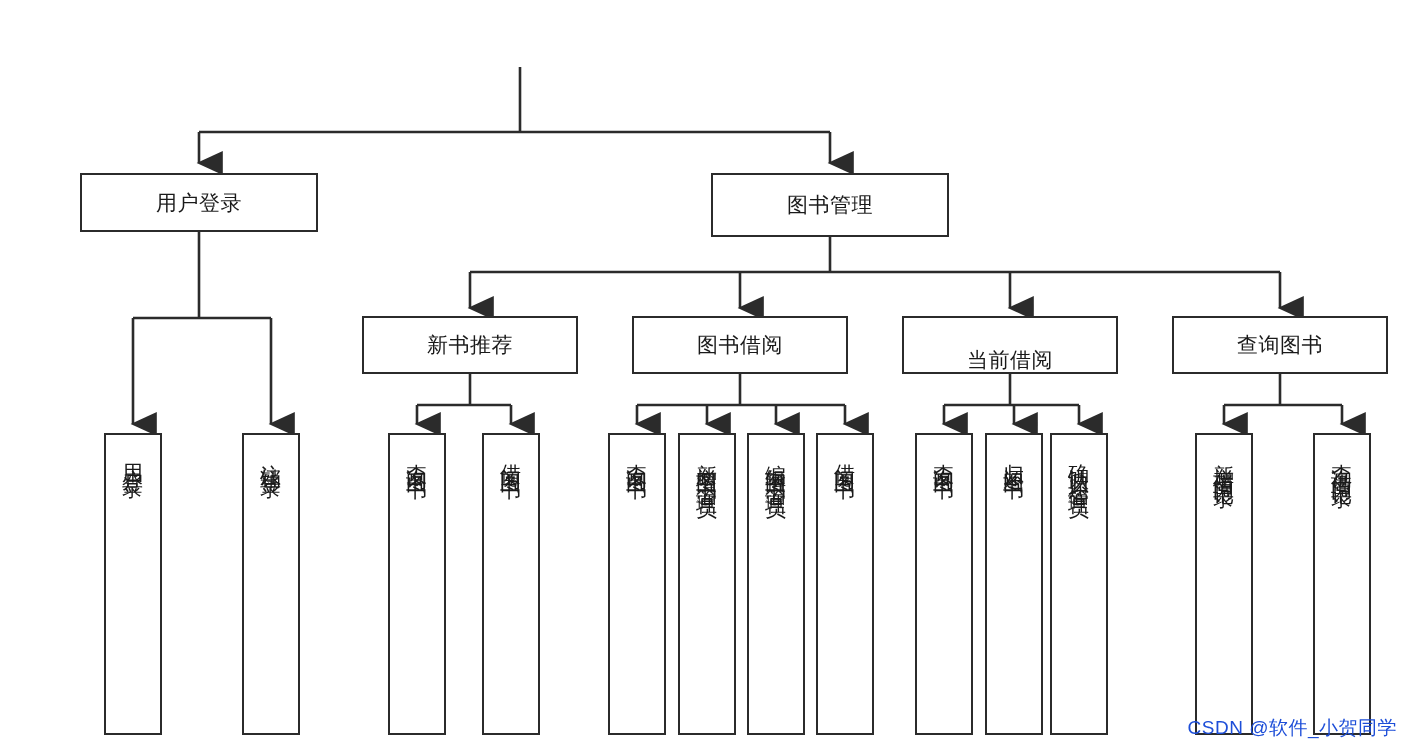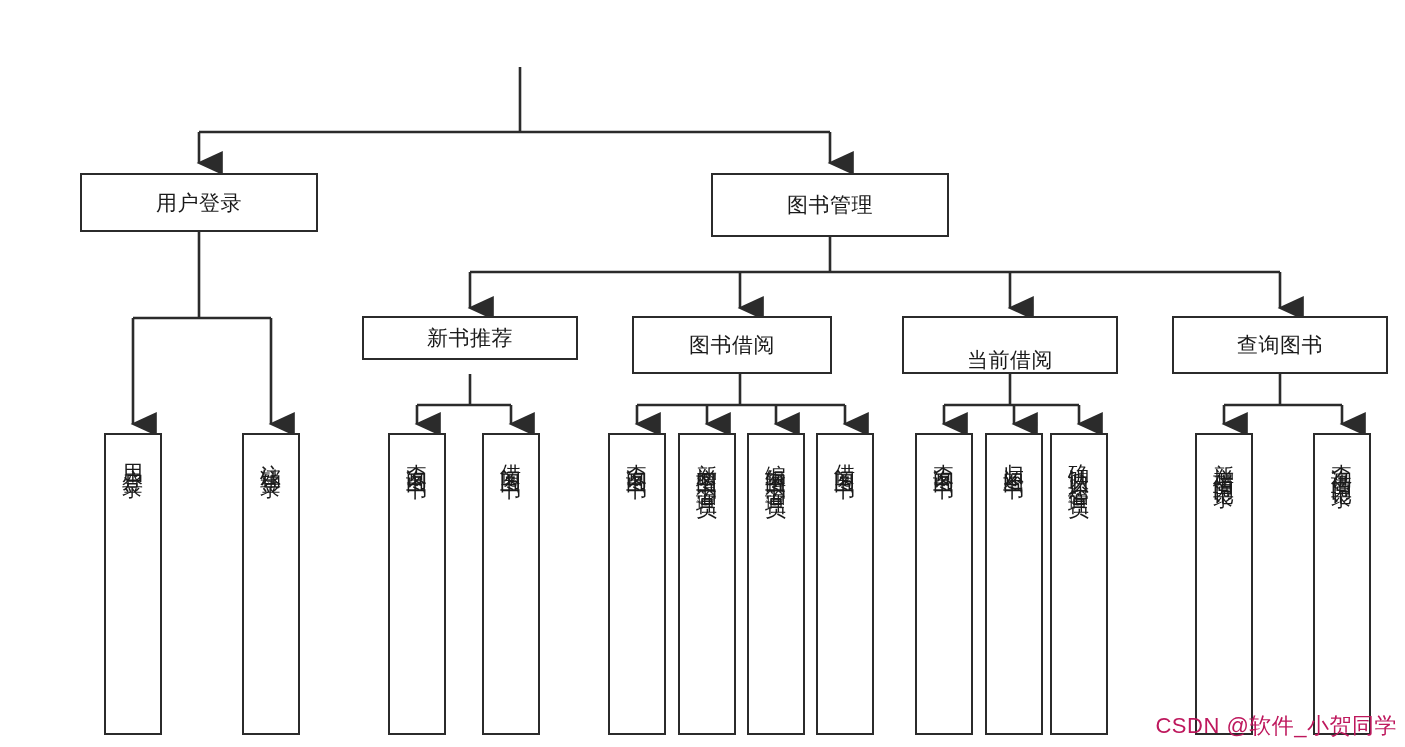--- a/index.html
+++ b/index.html
@@ -60,22 +60,22 @@
     writing-mode: vertical-rl;
     text-orientation: upright;
     font-size: 21px;
     letter-spacing: 5px;
     line-height: 1;
   }
   .watermark {
     position: absolute;
     right: 8px;
     bottom: 6px;
-    font-size: 22px;
-    color: #be185d;
+    font-size: 19px;
+    color: #1d4ed8;
     letter-spacing: 0.5px;
     z-index: 3;
     white-space: nowrap;
     user-select: none;
   }
 </style>
 </head>
 <body>
 
 <div id="canvas">
@@ -133,24 +133,24 @@
   </svg>
 
 
   <div class="node h" style="left:80px; top:173px; width:238px; height:59px;">
     <span class="label">用户登录</span>
   </div>
   <div class="node h" style="left:711px; top:173px; width:238px; height:64px;">
     <span class="label">图书管理</span>
   </div>
 
-  <div class="node h" style="left:362px; top:316px; width:216px; height:44px;">
+  <div class="node h" style="left:362px; top:316px; width:216px; height:58px;">
     <span class="label">新书推荐</span>
   </div>
-  <div class="node h" style="left:632px; top:316px; width:200px; height:58px;">
+  <div class="node h" style="left:632px; top:316px; width:216px; height:58px;">
     <span class="label">图书借阅</span>
   </div>
   <div class="node h" style="left:902px; top:316px; width:216px; height:58px;align-items:flex-end;">
     <span class="label">当前借阅</span>
   </div>
   <div class="node h" style="left:1172px; top:316px; width:216px; height:58px;">
     <span class="label">查询图书</span>
   </div>
 
   <div class="node v" style="left:104px; top:433px; width:58px; height:302px;">

